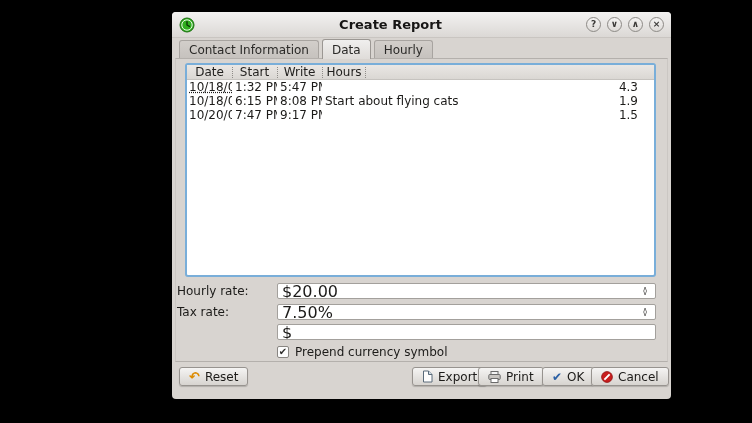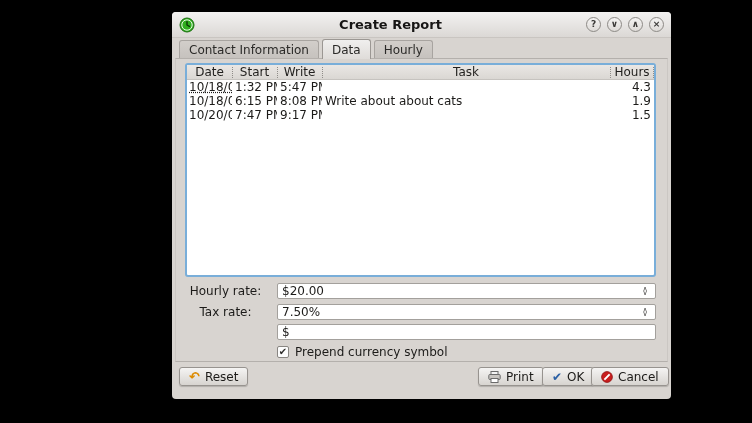--- a/index.html
+++ b/index.html
@@ -45,28 +45,28 @@
   .c-start { width:45px; }
   .c-stop  { width:45px; }
   .c-task  { flex:1; }
   .c-hours { width:44px; }
   .tr { display:flex; height:14px; line-height:14px; }
   .td { white-space:nowrap; overflow:hidden; font-size:12px; }
   .td.c-date  { padding-left:2px; }
   .td.c-start { padding-left:3px; }
   .td.c-stop  { padding-left:3px; }
   .td.c-task  { padding-left:3px; }
-  .td.c-hours { text-align:right; padding-right:3px; }
+  .td.c-hours { text-align:right; padding-right:16px; }
   .focus-cell { text-decoration:underline; text-decoration-style:dotted; }
   
-  .flabel { position:absolute; width:97px; left:5px; text-align:center; font-size:12px;
+  .flabel { position:absolute; width:97px; left:5px; text-align:left; font-size:12px;
             height:16px; line-height:16px; }
   .field { position:absolute; left:105px; width:379px; height:16px;
            border:1px solid #a3a09c; border-radius:2px; background:#fff;
-           font-family:"DejaVu Sans", sans-serif; font-size:12px; padding:0 4px; color:#1c1b19; }
+           font-family:"DejaVu Sans", sans-serif; font-size:16px; padding:0 4px; color:#1c1b19; }
   .spin { position:absolute; left:466px; width:14px; height:16px; display:flex;
           flex-direction:column; align-items:center; justify-content:center;
           font-size:7px; line-height:4px; color:#3e3d3b; cursor:default; }
   .row-hourly { top:271px; } .row-tax { top:292px; } .row-currency { top:312px; }
   .checkrow { position:absolute; left:105px; top:333px; display:flex; align-items:center; gap:6px; }
   .checkbox { width:12px; height:12px; background:#fdfdfd; border:1px solid #89868) }
   .checkbox { width:12px; height:12px; background:#fdfdfd; border:1px solid #898682;
               border-radius:2px; display:flex; align-items:center; justify-content:center;
               font-size:10px; line-height:1; color:#2f2e2c; }
   .checklabel { font-size:12px; }
@@ -109,35 +109,34 @@
     <div class="tab active">Data</div>
     <div class="tab">Hourly</div>
   </div>
   <div class="pane"></div>
 
   <div class="table">
     <div class="thead">
       <div class="th c-date">Date</div>
       <div class="th c-start">Start</div>
       <div class="th c-stop">Write</div>
-      <div class="th c-task">Task</div>
       <div class="th c-hours th-hours">Hours</div>
     </div>
     <div class="tr">
       <div class="td c-date"><span class="focus-cell">10/18/08</span></div>
       <div class="td c-start">1:32 PM</div>
       <div class="td c-stop">5:47 PM</div>
       <div class="td c-task"></div>
       <div class="td c-hours">4.3</div>
     </div>
     <div class="tr">
       <div class="td c-date">10/18/08</div>
       <div class="td c-start">6:15 PM</div>
       <div class="td c-stop">8:08 PM</div>
-      <div class="td c-task">Write about about cats</div>
+      <div class="td c-task">Start about flying cats</div>
       <div class="td c-hours">1.9</div>
     </div>
     <div class="tr">
       <div class="td c-date">10/20/08</div>
       <div class="td c-start">7:47 PM</div>
       <div class="td c-stop">9:17 PM</div>
       <div class="td c-task"></div>
       <div class="td c-hours">1.5</div>
     </div>
   </div>
@@ -163,20 +162,27 @@
       <span>✔</span>
     </div>
     <div class="checklabel">Prepend currency symbol</div>
   </div>
 
   <div class="btn btn-reset">
     <span class="reset-glyph">↶</span>
     <span>Reset</span>
   </div>
 
+  <div class="btn btn-export">
+    <svg class="icon-svg" width="11" height="13" viewBox="0 0 11 13">
+      <path d="M1.5 1 h5 l3.5 3.5 V12 H1.5 Z" fill="#fdfdfd" stroke="#5a6b7a" stroke-width="1"></path>
+      <path d="M6.5 1 v3.5 H10" fill="#cfdde8" stroke="#5a6b7a" stroke-width="1"></path>
+    </svg>
+    <span>Export</span>
+  </div>
 
   <div class="btn btn-print">
     <svg class="icon-svg" width="13" height="12" viewBox="0 0 13 12">
       <rect x="3" y="0.5" width="7" height="3" fill="#f4f4f4" stroke="#6b6b6b" stroke-width="1"></rect>
       <rect x="0.8" y="3.5" width="11.4" height="5" rx="1" fill="#c9c6c2" stroke="#6b6b6b" stroke-width="1"></rect>
       <rect x="3" y="7.5" width="7" height="4" fill="#ffffff" stroke="#6b6b6b" stroke-width="1"></rect>
     </svg>
     <span>Print</span>
   </div>
 

